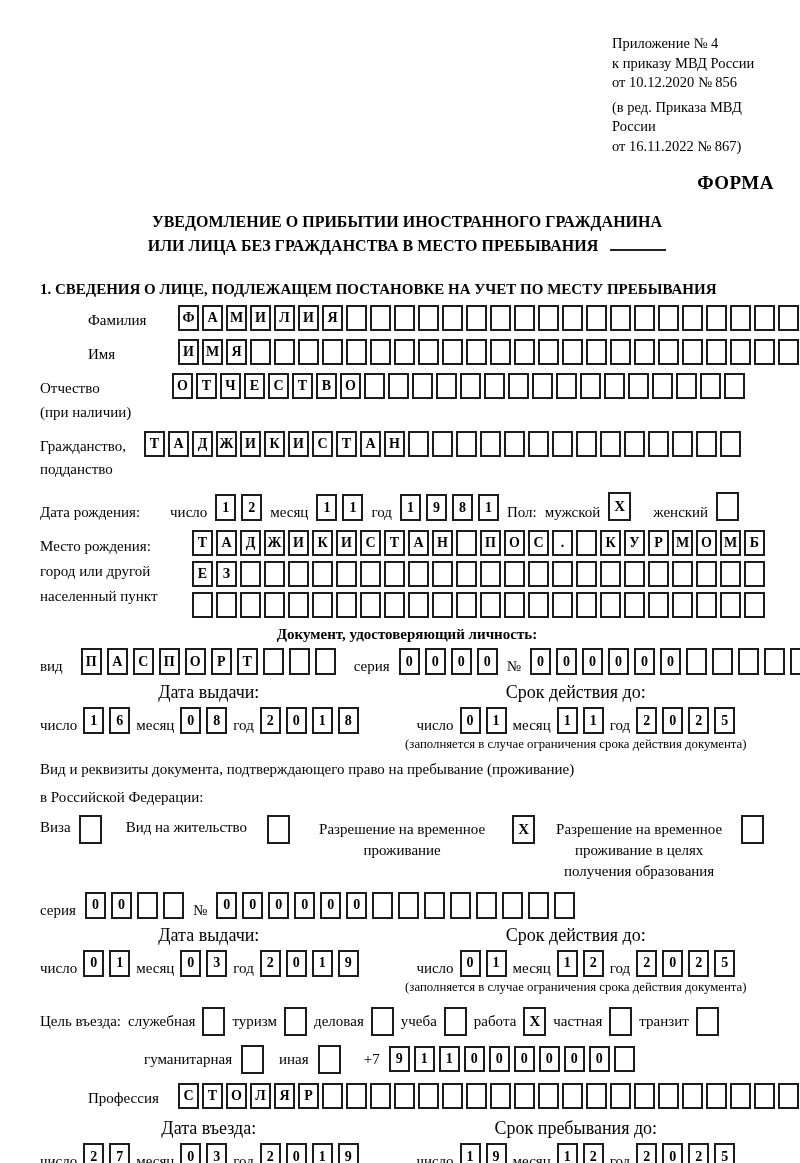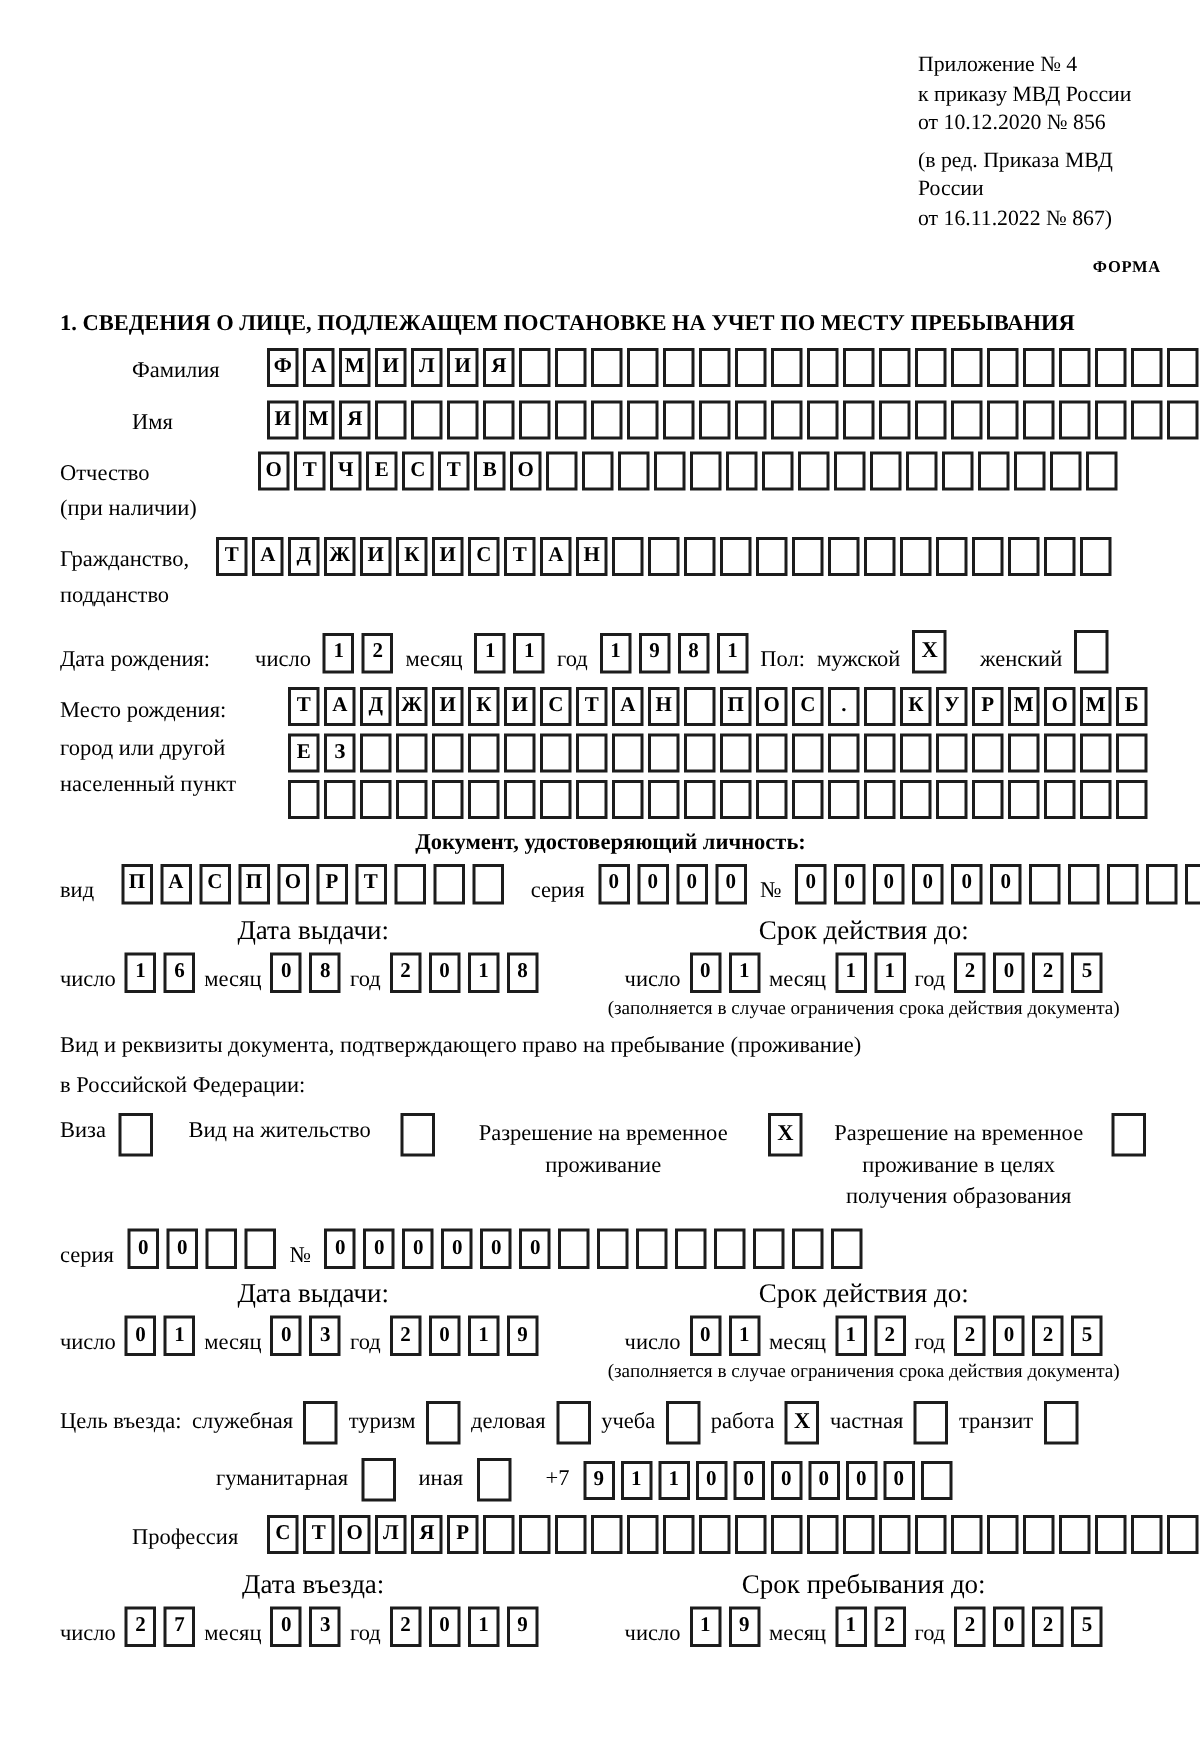--- a/index.html
+++ b/index.html
@@ -3,21 +3,21 @@
 <meta charset="utf-8">
 <style>
   html,body{margin:0;padding:0;background:#fff;}
   body{width:800px;height:1163px;overflow:hidden;color:#000;
        font-family:"Liberation Serif","DejaVu Serif",serif;font-size:15px;}
   .page{padding:34px 26px 14px 40px;}
 
   
   .top-block{margin-left:572px;font-size:14.5px;line-height:1.35;}
   .top-block .grp2{margin-top:5px;}
-  .forma{font-weight:bold;text-align:right;font-size:11px;margin-top:16px;letter-spacing:.5px;}
+  .forma{font-weight:bold;text-align:right;font-size:19px;margin-top:16px;letter-spacing:.5px;}
 
   
   .title{margin-top:16px;text-align:center;font-weight:bold;font-size:16px;line-height:1.45;}
   .title-underline{display:inline-block;width:56px;border-bottom:2px solid #222;margin-left:12px;vertical-align:baseline;}
   .sect-head{margin-top:24px;font-weight:bold;font-size:15px;}
 
   
   .fieldrow{display:flex;align-items:flex-start;margin-top:7px;}
   .flabel{flex:0 0 auto;padding-top:4px;line-height:1.55;}
   .w90{width:90px;margin-left:48px;} .w130{width:132px;} .w104{width:104px;} .w150{width:152px;}
@@ -66,20 +66,24 @@
     <div>Приложение № 4</div>
     <div>к приказу МВД России</div>
     <div>от 10.12.2020 № 856</div>
     <div class="grp2">
       <div>(в ред. Приказа МВД России</div>
       <div>от 16.11.2022 № 867)</div>
     </div>
   </div>
   <div class="forma">ФОРМА</div>
 
+  <div class="title">
+    <div>УВЕДОМЛЕНИЕ О ПРИБЫТИИ ИНОСТРАННОГО ГРАЖДАНИНА</div>
+    <div><span>ИЛИ ЛИЦА БЕЗ ГРАЖДАНСТВА В МЕСТО ПРЕБЫВАНИЯ</span><span class="title-underline"></span></div>
+  </div>
 
   <div class="sect-head">1. СВЕДЕНИЯ О ЛИЦЕ, ПОДЛЕЖАЩЕМ ПОСТАНОВКЕ НА УЧЕТ ПО МЕСТУ ПРЕБЫВАНИЯ</div>
 
   <div class="fieldrow">
     <div class="flabel w90">Фамилия</div>
     <div class="cellrow">
         <span class="cell">Ф</span>
         <span class="cell">А</span>
         <span class="cell">М</span>
         <span class="cell">И</span>

